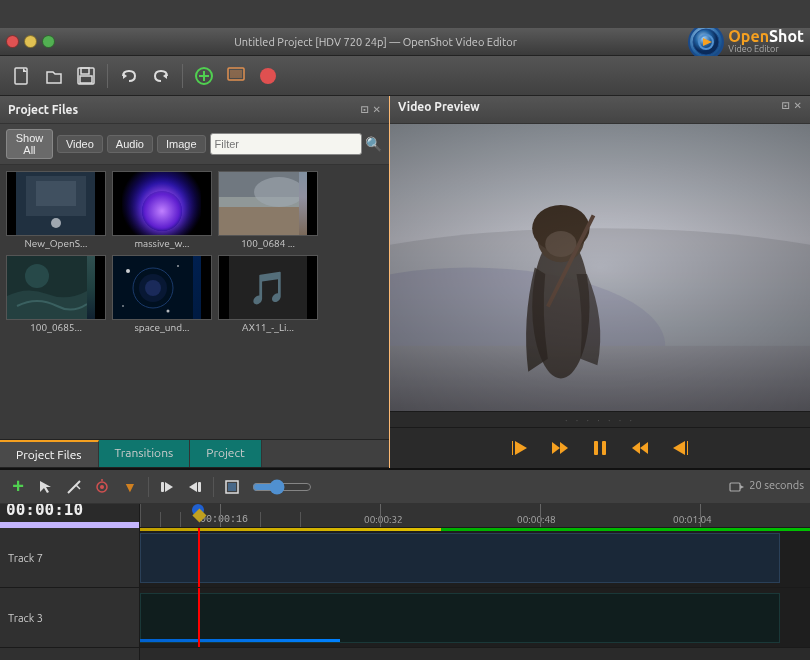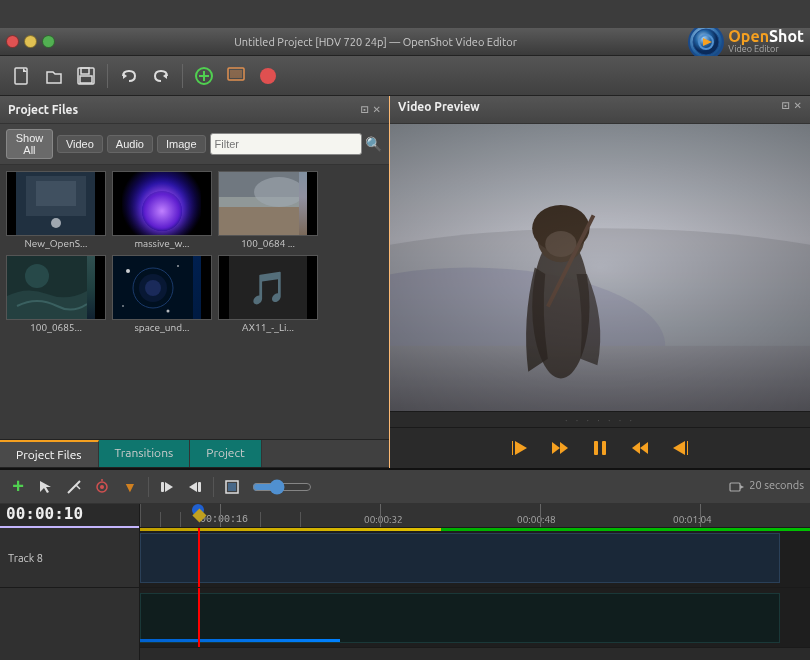--- a/index.html
+++ b/index.html
@@ -724,28 +724,31 @@
             <polygon points="11,6 15,8 11,10" fill="#aaa"></polygon>
           </svg>
         <span>20 seconds</span>
       </div>
     </div>
 
     <div style="display:flex; flex:1; overflow:hidden;">
 
       <div style="width:140px; min-width:140px; background:#303030; border-right:1px solid #1a1a1a; display:flex; flex-direction:column;">
 
-        <div style="height:24px; background:#2a2a2a; border-bottom:2px solid #c4b5fd; position:relative;text-align:right;">
+        <div style="height:24px; background:#2a2a2a; border-bottom:6px solid #c4b5fd; position:relative;text-align:right;">
           <span style="position:absolute; left:6px; bottom:3px; font-size:16px; color:#eee; font-family:monospace; font-weight:bold;">00:00:10</span>
         </div>
 
         <div style="height:60px; border-bottom:1px solid #1a1a1a; display:flex; align-items:center; padding:0 8px;">
-          <span style="font-size:11px; color:#ccc;">Track 8</span>
-        </div>
-
+          <span style="font-size:11px; color:#ccc;">Track 7</span>
+        </div>
+
+        <div style="height:60px; border-bottom:1px solid #1a1a1a; display:flex; align-items:center; padding:0 8px;">
+          <span style="font-size:11px; color:#ccc;">Track 3</span>
+        </div>
       </div>
 
       <div style="flex:1; display:flex; flex-direction:column; overflow:hidden; position:relative;">
 
         <div id="timeline-ruler" style="height:24px; background:#333; position:relative; overflow:hidden; border-bottom:1px solid #1a1a1a;">
           <span class="ruler-time" style="left:60px;font-family:Liberation Mono, monospace;">00:00:16</span>
           <span class="ruler-time" style="left:224px;">00:00:32</span>
           <span class="ruler-time" style="left:377px;">00:00:48</span>
           <span class="ruler-time" style="left:533px;">00:01:04</span>
 

